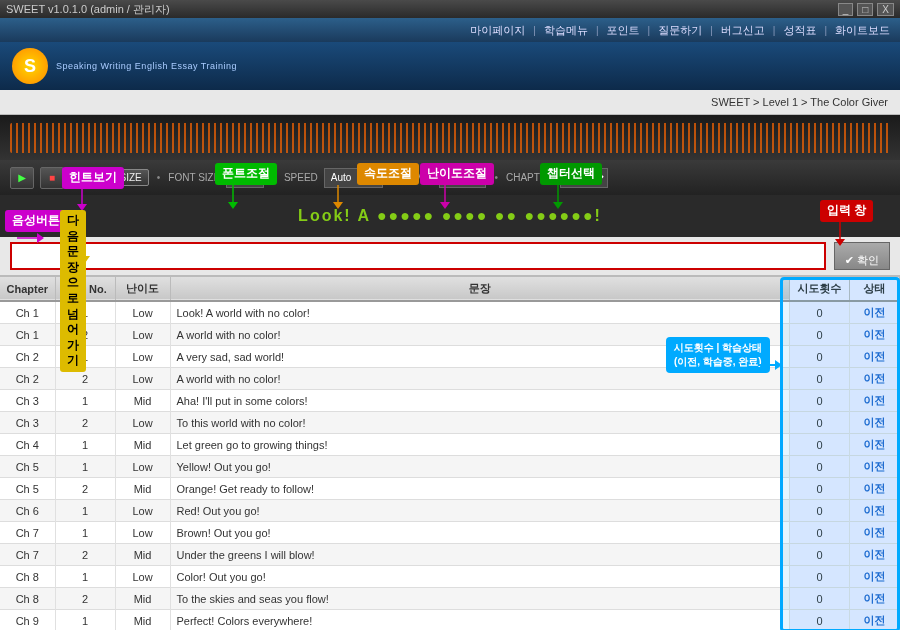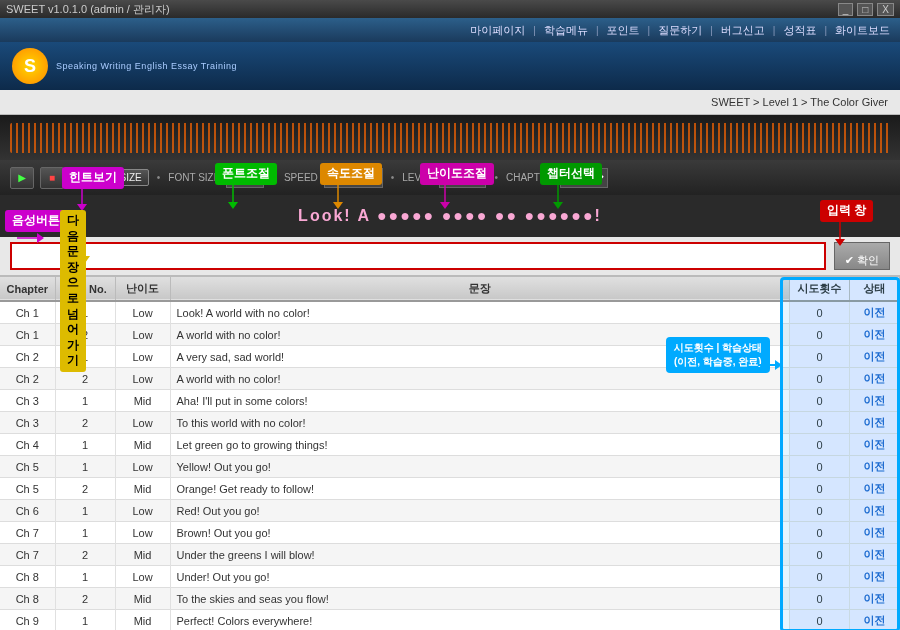--- a/index.html
+++ b/index.html
@@ -144,21 +144,21 @@
     
     .sentence-area {
       background: #2a2a2a;
       height: 42px;
       display: flex;
       align-items: center;
       justify-content: center;
       position: relative;
     }
     .sentence-text {
-      color: #f9a8d4;
+      color: #84cc16;
       font-size: 16px;
       font-weight: bold;
       letter-spacing: 2px;
     }
 
     
     .input-area {
       background: #e8e8e8;
       height: 40px;
       display: flex;
@@ -365,21 +365,21 @@
 
   <div style="position:absolute; top:48px; left:215px; z-index:20;">
     <div class="ann-box" style="background:#00bb00;">폰트조절</div>
     <svg width="20" height="30" style="position:absolute; top:22px; left:8px;">
       <line x1="10" y1="0" x2="10" y2="22" stroke="#00bb00" stroke-width="1.5"></line>
       <polygon points="5,17 15,17 10,24" fill="#00bb00"></polygon>
     </svg>
   </div>
 
   <div style="position:absolute; top:48px; left:320px; z-index:20;">
-    <div class="ann-box" style="background:#dd8800;">속도조절</div>
+    <div class="ann-box" style="background:#dd8800;margin-left:37px;">속도조절</div>
     <svg width="20" height="30" style="position:absolute; top:22px; left:8px;">
       <line x1="10" y1="0" x2="10" y2="22" stroke="#dd8800" stroke-width="1.5"></line>
       <polygon points="5,17 15,17 10,24" fill="#dd8800"></polygon>
     </svg>
   </div>
 
   <div style="position:absolute; top:48px; left:420px; z-index:20;">
     <div class="ann-box" style="background:#cc00aa;">난이도조절</div>
     <svg width="20" height="30" style="position:absolute; top:22px; left:15px;">
       <line x1="10" y1="0" x2="10" y2="22" stroke="#cc00aa" stroke-width="1.5"></line>
@@ -537,21 +537,21 @@
     <td class="col-line td-center">2</td>
     <td class="col-diff td-center">Mid</td>
     <td class="col-sentence">Under the greens I will blow!</td>
     <td class="col-tries td-center">0</td>
     <td class="col-status td-status">이전</td>
   </tr>
           <tr>
     <td class="col-chapter td-center">Ch 8</td>
     <td class="col-line td-center">1</td>
     <td class="col-diff td-center">Low</td>
-    <td class="col-sentence">Under! Out you go!</td>
+    <td class="col-sentence">Color! Out you go!</td>
     <td class="col-tries td-center">0</td>
     <td class="col-status td-status">이전</td>
   </tr>
           <tr>
     <td class="col-chapter td-center">Ch 8</td>
     <td class="col-line td-center">2</td>
     <td class="col-diff td-center">Mid</td>
     <td class="col-sentence">To the skies and seas you flow!</td>
     <td class="col-tries td-center">0</td>
     <td class="col-status td-status">이전</td>

